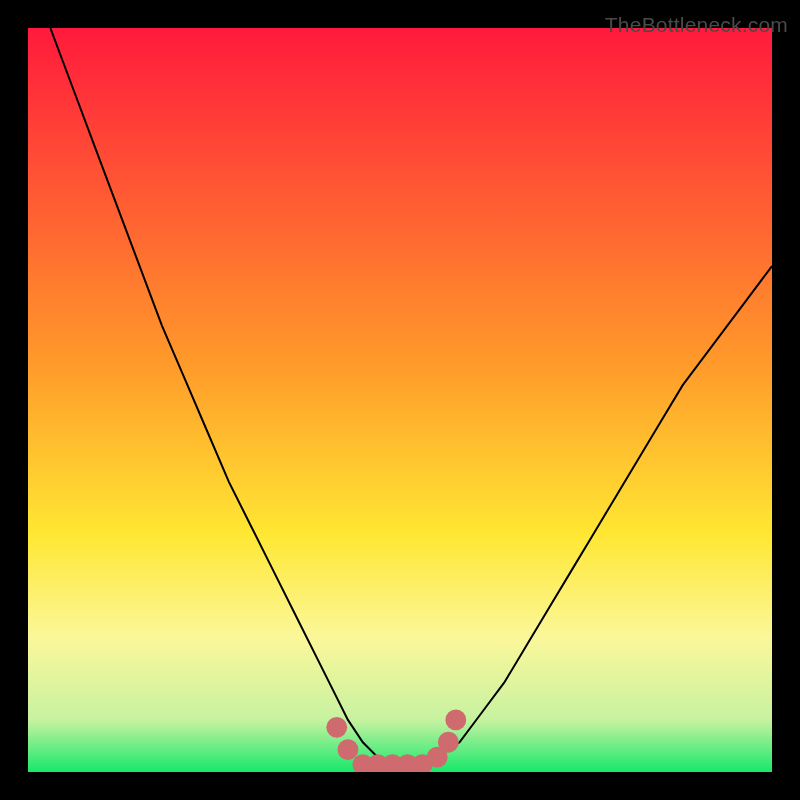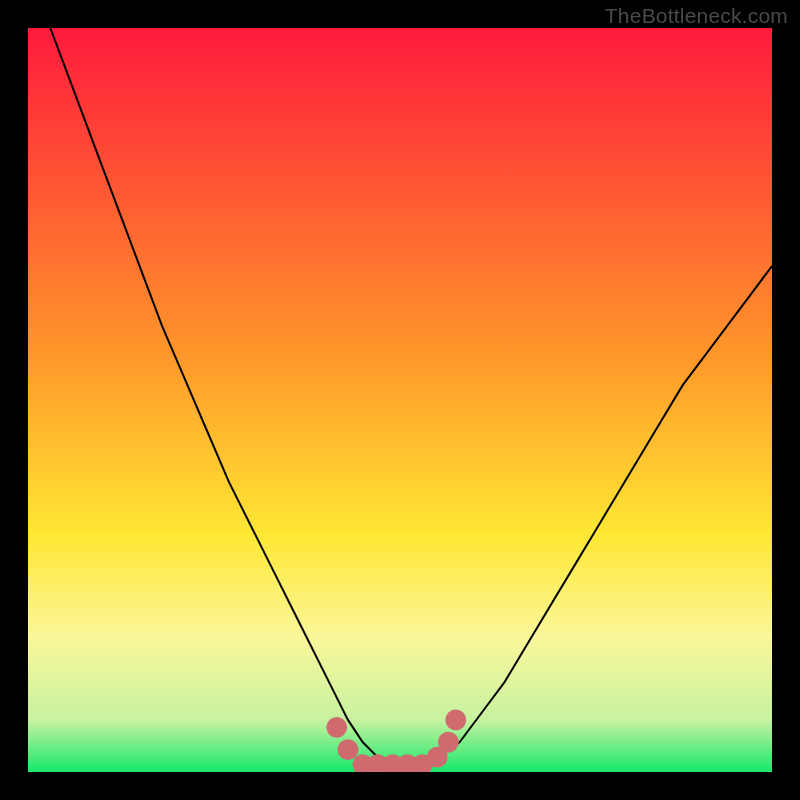--- a/index.html
+++ b/index.html
@@ -33,21 +33,21 @@
   }
   svg.curve {
     position: absolute;
     left: 0;
     top: 0;
     width: 100%;
     height: 100%;
   }
   .watermark {
     position: absolute;
-    top: 4px;
+    top: 13px;
     right: 12px;
     color: #4a4a4a;
     font-size: 21px;
     font-weight: 500;
     letter-spacing: 0.2px;
   }
 </style>
 </head>
 <body>
 

